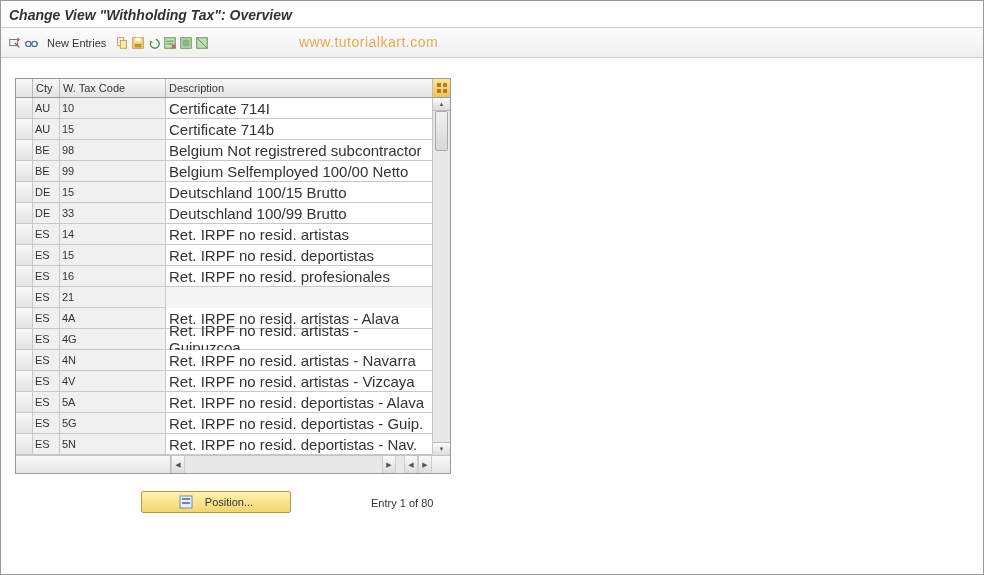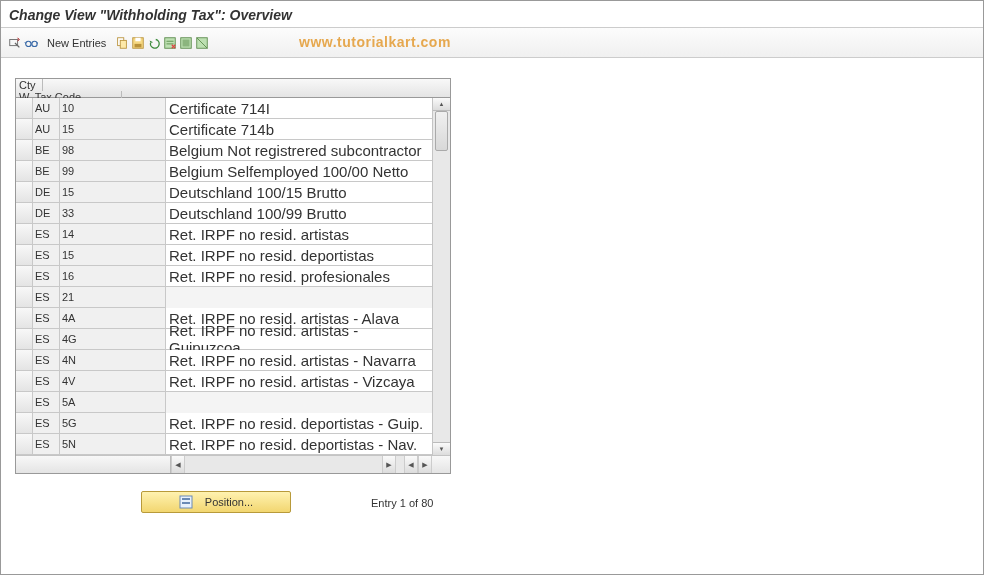--- a/index.html
+++ b/index.html
@@ -44,39 +44,38 @@
   .tb-text {
     font-size: 11px;
     color: #333;
     padding: 0 2px;
     cursor: pointer;
   }
   .watermark {
     position: absolute;
     left: 298px; top: 6px;
     font-size: 14px;
-    font-weight: bold;
+    font-weight: normal;
     font-style: normal;
     color: #e6a84f;
     letter-spacing: 0.5px;
     pointer-events: none;
   }
   .table-wrap {
     position: absolute;
     left: 14px; top: 77px;
     width: 436px;
     border: 1px solid #999;
     background: #e8e8e8;
   }
   .table-head {
     display: flex;
     background: linear-gradient(#f8f8f8,#e4e4e4);
     border-bottom: 1px solid #999;
     height: 19px;
-    flex-direction: column;
   }
   .th-sel { width: 17px; border-right: 1px solid #bbb; }
   .th-cty { width: 27px; border-right: 1px solid #bbb; font-size:11px; display:flex; align-items:center; padding-left:3px;}
   .th-code { width: 106px; border-right: 1px solid #bbb; font-size:11px; display:flex; align-items:center; padding-left:3px;}
   .th-desc { flex: 1; font-size:11px; display:flex; align-items:center; padding-left:3px;}
   .th-corner {
     width: 18px; border-left: 1px solid #bbb;
     background: linear-gradient(#fbe79a,#eec25e);
     display:flex; align-items:center; justify-content:center;
     cursor:pointer;
@@ -352,20 +351,21 @@
           <div class="row">
             <div class="cell-sel"></div>
             <div class="cell-cty">ES</div>
             <div class="cell-code">4V</div>
             <div class="cell-desc">Ret. IRPF no resid. artistas - Vizcaya</div>
           </div>
           <div class="row">
             <div class="cell-sel"></div>
             <div class="cell-cty">ES</div>
             <div class="cell-code">5A</div>
+            <div class="cell-desc">Ret. IRPF no resid. deportistas - Alava</div>
           </div>
           <div class="row">
             <div class="cell-sel"></div>
             <div class="cell-cty">ES</div>
             <div class="cell-code">5G</div>
             <div class="cell-desc">Ret. IRPF no resid. deportistas - Guip.</div>
           </div>
           <div class="row">
             <div class="cell-sel"></div>
             <div class="cell-cty">ES</div>

